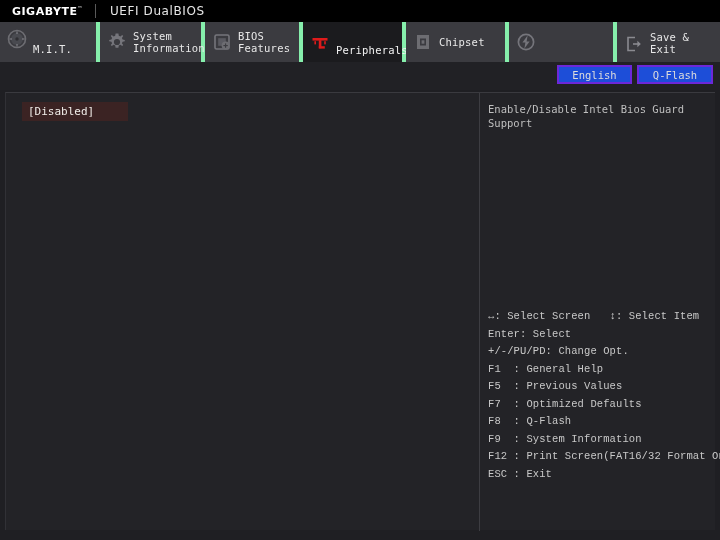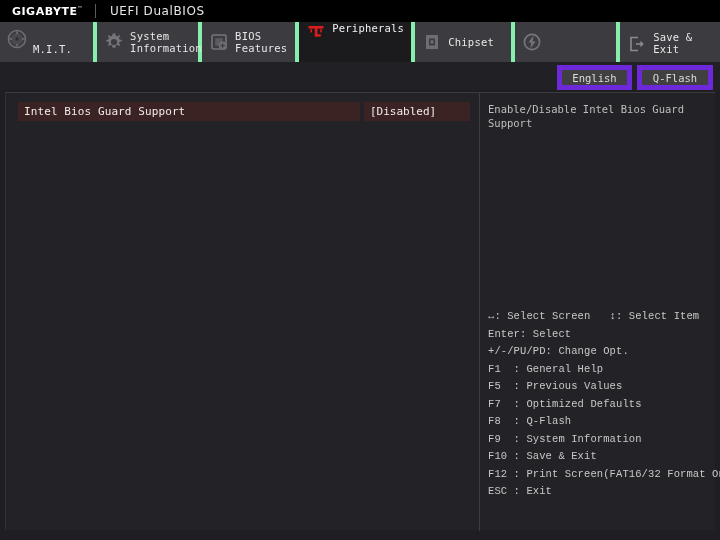--- a/index.html
+++ b/index.html
@@ -91,21 +91,21 @@
     color: #e8e8e8;
     white-space: pre-line;
     letter-spacing: 0.2px;
   }
   .tab.active .tab-label { color: #f2f2f2; }
   
   .tab-mit { width: 100px; align-items: flex-end; padding-bottom: 7px; }
   .tab-mit .tab-icon { align-self: center; }
   .tab-sysinfo { width: 105px; }
   .tab-biosfeat { width: 98px; }
-  .tab-periph { width: 116px; align-items: flex-start; padding-bottom: 6px; }
+  .tab-periph { width: 103px; align-items: flex-end; padding-bottom: 6px; }
   .tab-chipset { width: 103px; }
   .tab-power { width: 108px; }
   .tab-save { width: 103px; border-right: none; align-items: flex-end; padding-bottom: 7px; }
 
   
   .subbar {
     position: absolute;
     left: 0; top: 62px;
     width: 720px; height: 28px;
     background: #212125;
@@ -121,23 +121,23 @@
     align-items: center;
     justify-content: center;
     font-size: 10.5px;
     color: #e2e2e2;
     font-family: "DejaVu Sans", "Liberation Sans", sans-serif;
     margin-top: 36px;
   }
   .lang-btn, .qflash-btn {
     position: absolute;
     top: 3px;
-    height: 25px;
-    background: #404040;
-    border: 5px solid #6d28d9;
+    height: 19px;
+    background: #1d4ed8;
+    border: 2px solid #6d28d9;
     box-sizing: border-box;
     display: flex;
     align-items: center;
     justify-content: center;
     font-size: 10.5px;
     color: #dcdcdc;
   }
   .lang-btn { left: 557px; width: 75px; }
   .qflash-btn { left: 637px; width: 76px; }
 
@@ -329,38 +329,36 @@
     <div class="lang-btn">English</div>
     <div class="qflash-btn">Q-Flash</div>
   </div>
 
   <div class="content">
 
     <div class="divider"></div>
 
     <div class="settings">
       <div class="setting-row">
-        <div class="setting-label">Intel Bios Guard Support</div>
         <div class="setting-value">[Disabled]</div>
       </div>
     </div>
 
     <div class="help">
       <div class="help-desc">Enable/Disable Intel Bios Guard Support</div>
 
       <div class="keys">
         <div class="key-line">↔: Select Screen   ↕: Select Item</div>
         <div class="key-line">Enter: Select</div>
         <div class="key-line">+/-/PU/PD: Change Opt.</div>
         <div class="key-line">F1  : General Help</div>
         <div class="key-line">F5  : Previous Values</div>
         <div class="key-line">F7  : Optimized Defaults</div>
         <div class="key-line">F8  : Q-Flash</div>
         <div class="key-line">F9  : System Information</div>
-        <div class="key-line">F10 : Save &amp; Exit</div>
         <div class="key-line">F12 : Print Screen(FAT16/32 Format Only)</div>
         <div class="key-line">ESC : Exit</div>
       </div>
     </div>
 
   </div>
 
 </div>
 
 </body></html>

